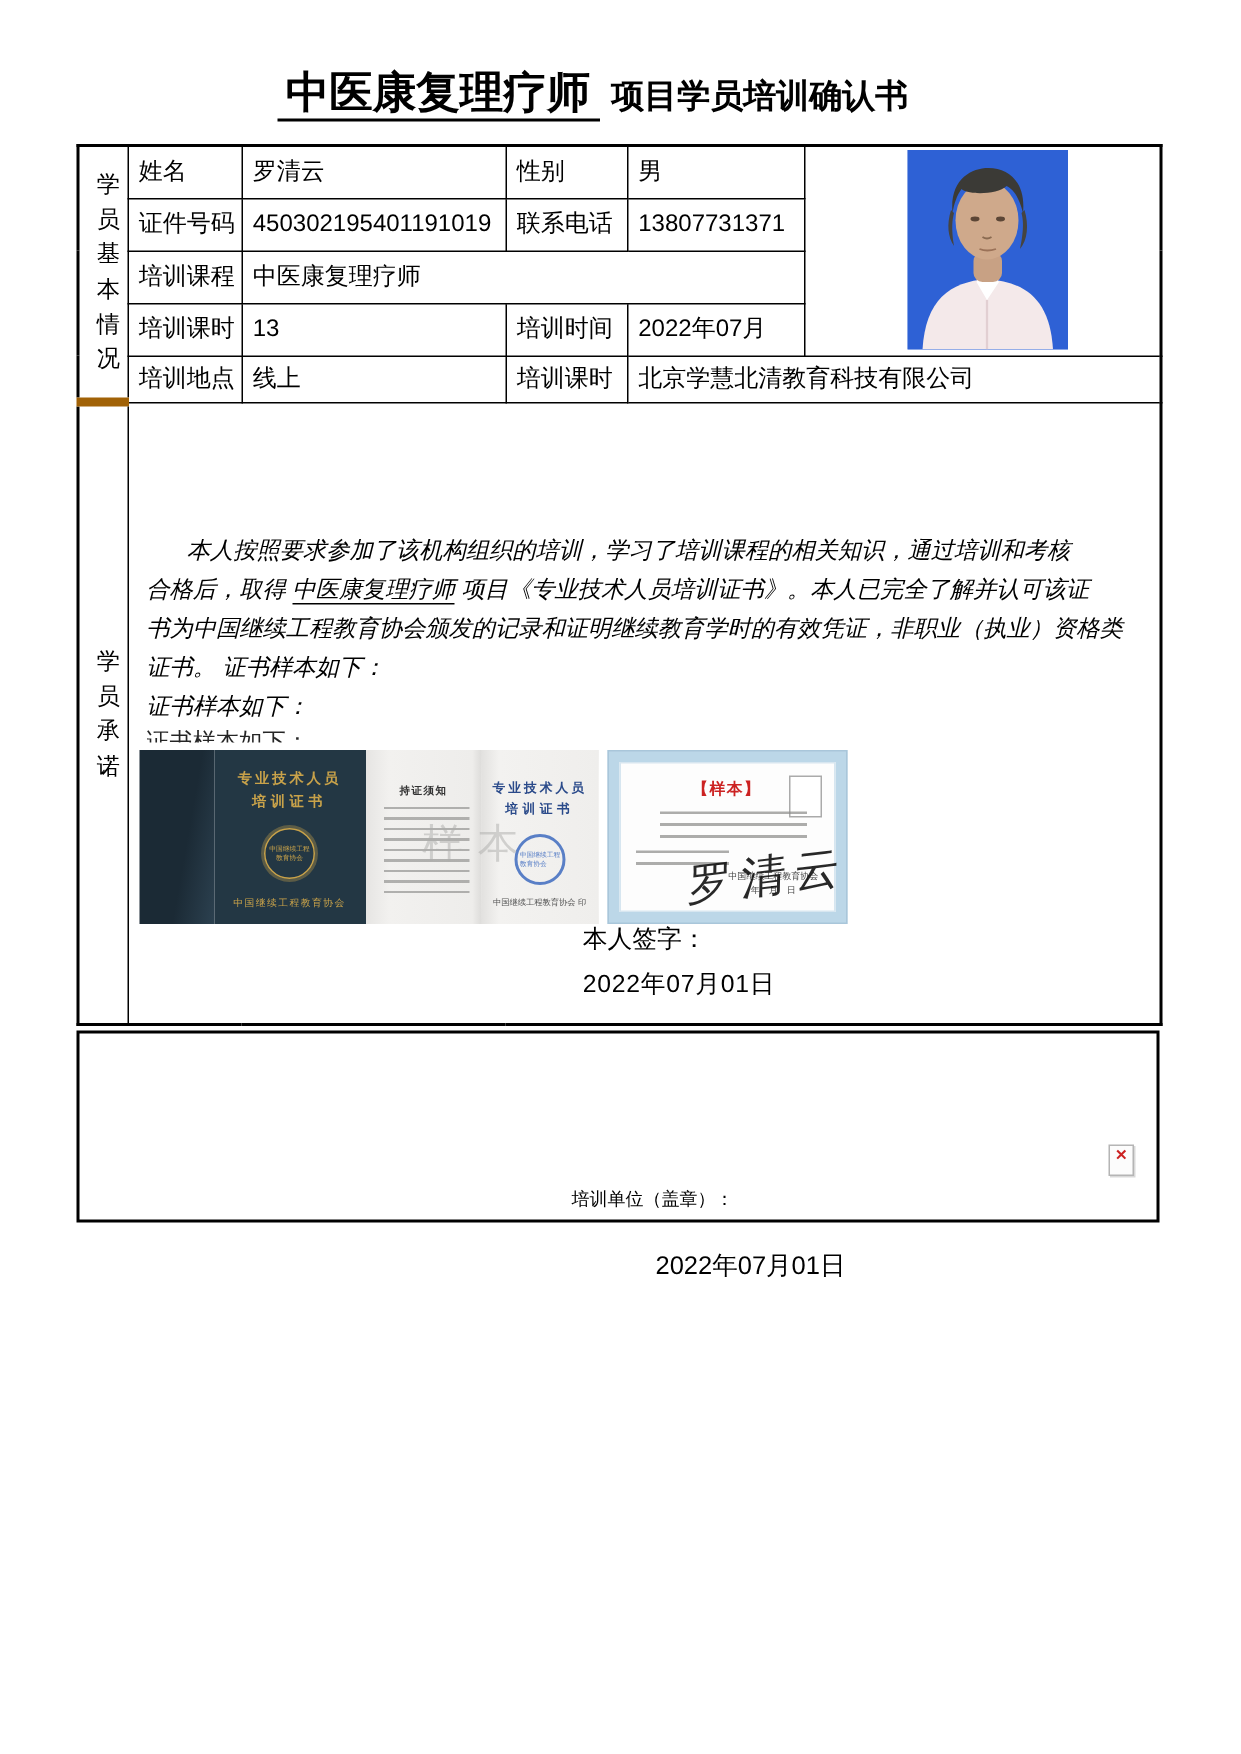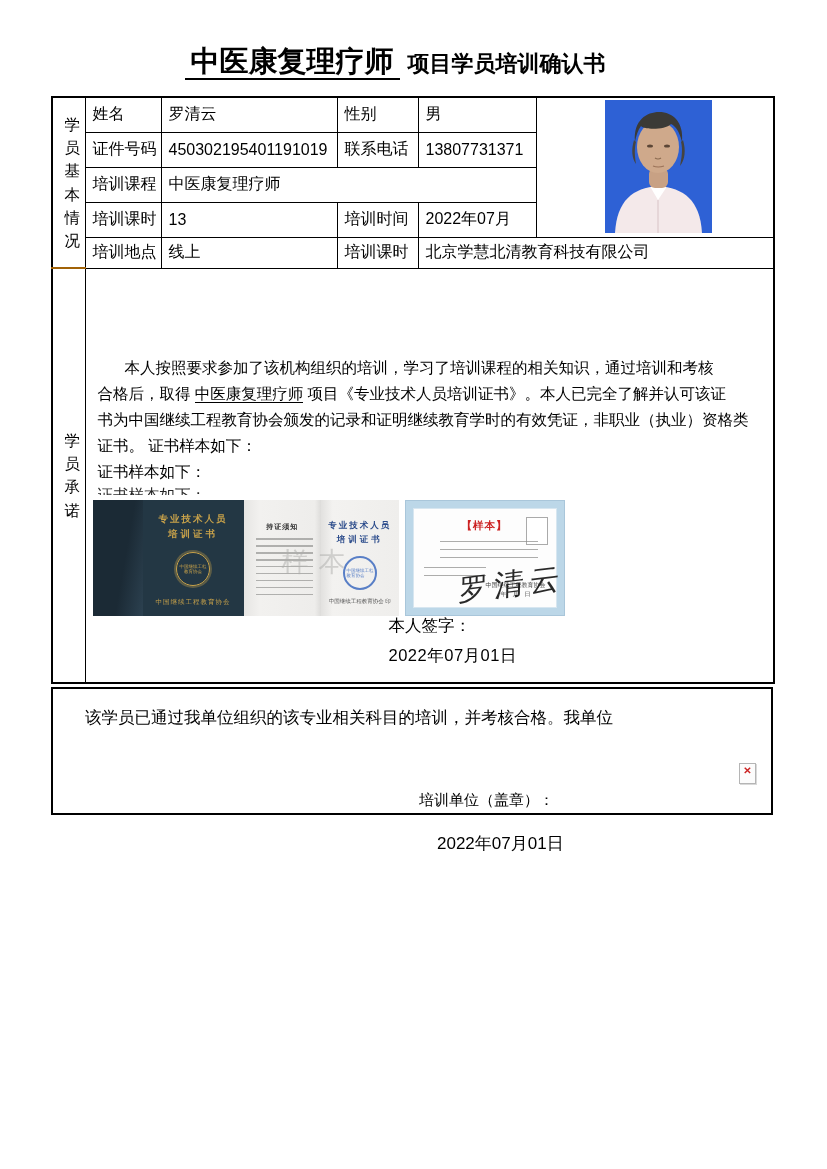--- a/index.html
+++ b/index.html
@@ -30,21 +30,21 @@
   td.lab{text-align:left;padding:0 2px;}
   .vlabel{display:flex;align-items:flex-end;justify-content:center;height:100%;}
   .vlabel span{display:block;width:1.05em;line-height:1.5;word-break:break-all;text-align:center;font-size:15.5px;}
   td.side{padding:0;}
   
   td.photocell{vertical-align:top;padding:0;text-align:center;}
   .photo{width:107px;height:133px;margin:2px auto 0 auto;position:relative;background:var(--photo-bg);overflow:hidden;}
   .photo svg{display:block;}
   
   td.commit{padding:0;position:relative;height:413px;border-top:2px solid #000;}
-  .para{margin:21px 4px 0 5px;font-size:15.5px;line-height:26px;}
+  .para{margin:21px 4px 0 5px;font-size:15.5px;line-height:26px;font-style:italic;}
   .para .l1{text-indent:27px;}
   .ul{border-bottom:1px solid #000;}
   .clipline{height:9px;overflow:hidden;margin:1px 0 0 5px;opacity:.85;}
   .clipline span{font-size:15.5px;line-height:16px;}
   .certs{display:flex;margin:5px 0 0 0;height:116px;}
   
   .cert1{width:151px;height:116px;display:flex;}
   .cert1 .back{width:50px;height:116px;background:linear-gradient(100deg,var(--navy-dark) 60%,#2c4150 100%);}
   .cert1 .front{width:101px;height:116px;background:var(--navy);position:relative;text-align:center;color:var(--gold);}
   .cert1 .t1{margin-top:13px;font-size:9.5px;letter-spacing:2px;font-weight:bold;}
@@ -79,21 +79,21 @@
   
   .sig-name{position:absolute;left:372px;top:295px;font-size:30px;font-weight:300;color:#111;
     transform:rotate(-7deg) skewX(-8deg);letter-spacing:6px;opacity:.9;}
   .sig-label{position:absolute;left:303px;top:346px;font-size:16.5px;}
   .sig-date{position:absolute;left:303px;top:376px;font-size:16.5px;letter-spacing:.5px;}
   
   .review{position:absolute;left:51px;top:687px;width:722px;height:128px;border:2px solid #000;display:flex;box-sizing:border-box;}
   .review .rlabel{width:34px;border-right:1.5px solid #000;}
   .review .rbody{flex:1;position:relative;padding:14px 10px 0 6px;font-size:16.5px;line-height:29px;}
   .review .rl1{text-indent:26px;}
-  .stamp{position:absolute;left:366px;top:96px;font-size:15px;}
+  .stamp{position:absolute;left:328px;top:96px;font-size:12px;}
   .broken{position:absolute;right:15px;top:74px;width:15px;height:19px;background:#fcfcfc;border:1px solid #b5b5b5;
     box-shadow:1px 1px 0 #d9d9d9;display:flex;align-items:flex-start;justify-content:center;}
   .broken span{color:var(--red);font-size:10px;font-weight:bold;line-height:13px;}
   
   .footer-date{position:absolute;left:437px;top:832px;font-size:17px;}
 </style>
 </head>
 <body>
 
 <div class="page">
@@ -164,21 +164,21 @@
       <td>2022年07月</td>
     </tr>
     <tr style="height:31px">
       <td class="lab">培训地点</td>
       <td>线上</td>
       <td class="lab">培训课时</td>
       <td colspan="2">北京学慧北清教育科技有限公司</td>
     </tr>
 
     <tr>
-      <td class="side" style="border-top:2px solid #a16207">
+      <td class="side" style="border-top:6px solid #a16207">
         <div class="vlabel">
               <span>学员承诺</span>
             </div>
       </td>
       <td class="commit" colspan="5">
         <div class="para">
           <div class="l1">本人按照要求参加了该机构组织的培训，学习了培训课程的相关知识，通过培训和考核</div>
           <div><span>合格后，取得 </span><span class="ul">中医康复理疗师</span><span> 项目《专业技术人员培训证书》。本人已完全了解并认可该证</span></div>
           <div>书为中国继续工程教育协会颁发的记录和证明继续教育学时的有效凭证，非职业（执业）资格类</div>
           <div>证书。 证书样本如下：</div>
@@ -230,21 +230,20 @@
         <div class="sig-name">罗清云</div>
         <div class="sig-label">本人签字：</div>
         <div class="sig-date">2022年07月01日</div>
       </td>
     </tr>
   </tbody>
     </table>
 
   <div class="review">
     <div class="rbody">
-      <div class="rl1">该学员已通过我单位组织的该专业相关科目的培训，并考核合格。我单位</div>
       <div class="stamp">培训单位（盖章）：</div>
       <div class="broken">
           <span>✕</span>
         </div>
     </div>
   </div>
 
   <div class="footer-date">2022年07月01日</div>
 
 </div>

